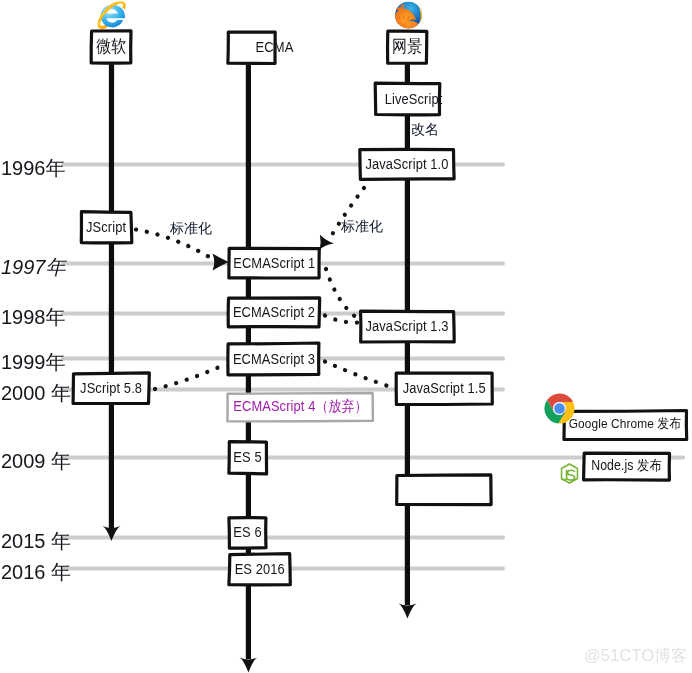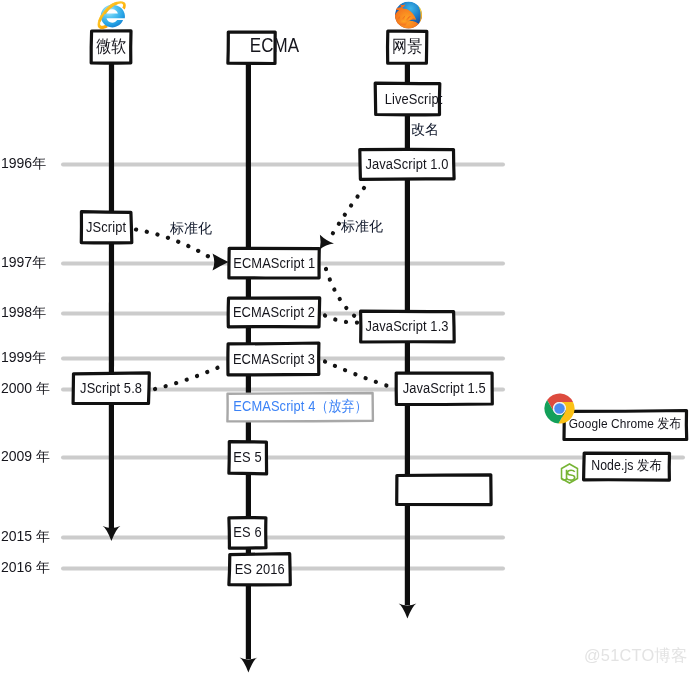--- a/index.html
+++ b/index.html
@@ -6,22 +6,22 @@
   body{width:692px;height:673px;overflow:hidden;
        font-family:"Liberation Sans",sans-serif;}
   #stage{position:relative;width:692px;height:673px;background:#ffffff;}
   svg.layer{position:absolute;left:0;top:0;width:692px;height:673px;overflow:visible;}
   .node{position:absolute;box-sizing:border-box;
         display:flex;align-items:center;justify-content:center;
         color:#15151c;white-space:nowrap;
         font-family:"Liberation Sans",sans-serif;
         font-size:12.9px;letter-spacing:0.1px;}
   .node > span{display:inline-block;transform:scaleY(1.14) translateY(-0.8px);}
-  .node.muted{color:#3b82f6;}
-  .ylab{position:absolute;color:#15151c;font-size:14px;white-space:nowrap;
+  .node.muted{color:#a21caf;}
+  .ylab{position:absolute;color:#15151c;font-size:20px;white-space:nowrap;
         font-family:"Liberation Sans",sans-serif;}
   .edge-lab{position:absolute;color:#0f172a;font-size:13.3px;white-space:nowrap;
         }
   .icon{position:absolute;z-index:5;}
   .wm{position:absolute;color:#e3e3e3;font-size:16.4px;white-space:nowrap;
       font-family:"Liberation Sans",sans-serif;letter-spacing:0.2px;}
 </style>
 </head>
 <body>
 
@@ -237,21 +237,21 @@
     <path d="M24 2.5 44.5 14.2v25.6L24 51.5 3.5 39.8V14.2z" fill="none" stroke="#76b434" stroke-width="4"></path>
     <path d="M16.4 17.2v21.3c0 3.4 -2.2 5.2 -5.5 5.2 -2.7 0 -4.9 -.9 -6.8 -2.5" fill="none" stroke="#76b434" stroke-width="4.2" stroke-linecap="butt"></path>
     <path d="M37.5 22.8c-1.9 -2.8 -5.2 -4.3 -9.4 -4.3 -5.6 0 -9.4 2.7 -9.4 6.5 0 4 3.3 5.4 8.7 6 6.4 .8 9.9 2 9.9 6.2 0 3.9 -3.6 6.7 -9.9 6.7 -5.5 0 -9.1 -1.7 -10.9 -4.5" fill="none" stroke="#76b434" stroke-width="4.2" stroke-linecap="butt"></path>
   </svg>
 
   <div class="wm" style="left:584px;top:645px;">@51CTO博客</div>
 
 <div class="node" style="left: 91.8px; top: 31.5px; width: 39px; height: 31.5px; font-size: 15px;">
       <span>微软</span>
     </div>
-    <div class="node" style="left: 228.5px; top: 31.5px; width: 46.1px; height: 31.5px; font-size: 17px; padding-left: 46px;">
+    <div class="node" style="left: 228.5px; top: 31.5px; width: 46.1px; height: 31.5px; font-size: 13px; padding-left: 46px;">
       <span>ECMA</span>
     </div>
     <div class="node" style="left: 387.9px; top: 31.5px; width: 38.5px; height: 31.5px; font-size: 15px;">
       <span>网景</span>
     </div>
     <div class="node" style="left: 375.1px; top: 83.6px; width: 77px; height: 31px;">
       <span>LiveScript</span>
     </div>
     <div class="node" style="left: 360.4px; top: 150.1px; width: 93.2px; height: 29.4px;">
       <span>JavaScript 1.0</span>
@@ -289,21 +289,21 @@
     <div class="node" style="left: 229.2px; top: 554px; width: 61.1px; height: 30.9px;">
       <span>ES 2016</span>
     </div>
     <div class="node" style="left: 563.6px; top: 410.8px; width: 122.8px; height: 28.9px; font-size: 11.9px;">
       <span>Google Chrome 发布</span>
     </div>
     <div class="node" style="left: 584px; top: 453.6px; width: 85.1px; height: 26.6px; font-size: 12.3px;">
       <span>Node.js 发布</span>
     </div>
     <div class="ylab" style="left: 1px; top: 155px;">1996年</div>
-    <div class="ylab" style="left: 1px; top: 254px;">1997年</div>
+    <div class="ylab" style="left: 1px; top: 254px; font-style: italic;">1997年</div>
     <div class="ylab" style="left: 1px; top: 304px;">1998年</div>
     <div class="ylab" style="left: 1px; top: 349px;">1999年</div>
     <div class="ylab" style="left: 1px; top: 380px;">2000 年</div>
     <div class="ylab" style="left: 1px; top: 448px;">2009 年</div>
     <div class="ylab" style="left: 1px; top: 528px;">2015 年</div>
     <div class="ylab" style="left: 1px; top: 559px;">2016 年</div>
     <div class="edge-lab" style="left: 411px; top: 121px; font-size: 14px;">改名</div>
     <div class="edge-lab" style="left: 170px; top: 220px; font-size: 14px;">标准化</div>
     <div class="edge-lab" style="left: 341px; top: 218px; font-size: 14px;">标准化</div>
   </div>

